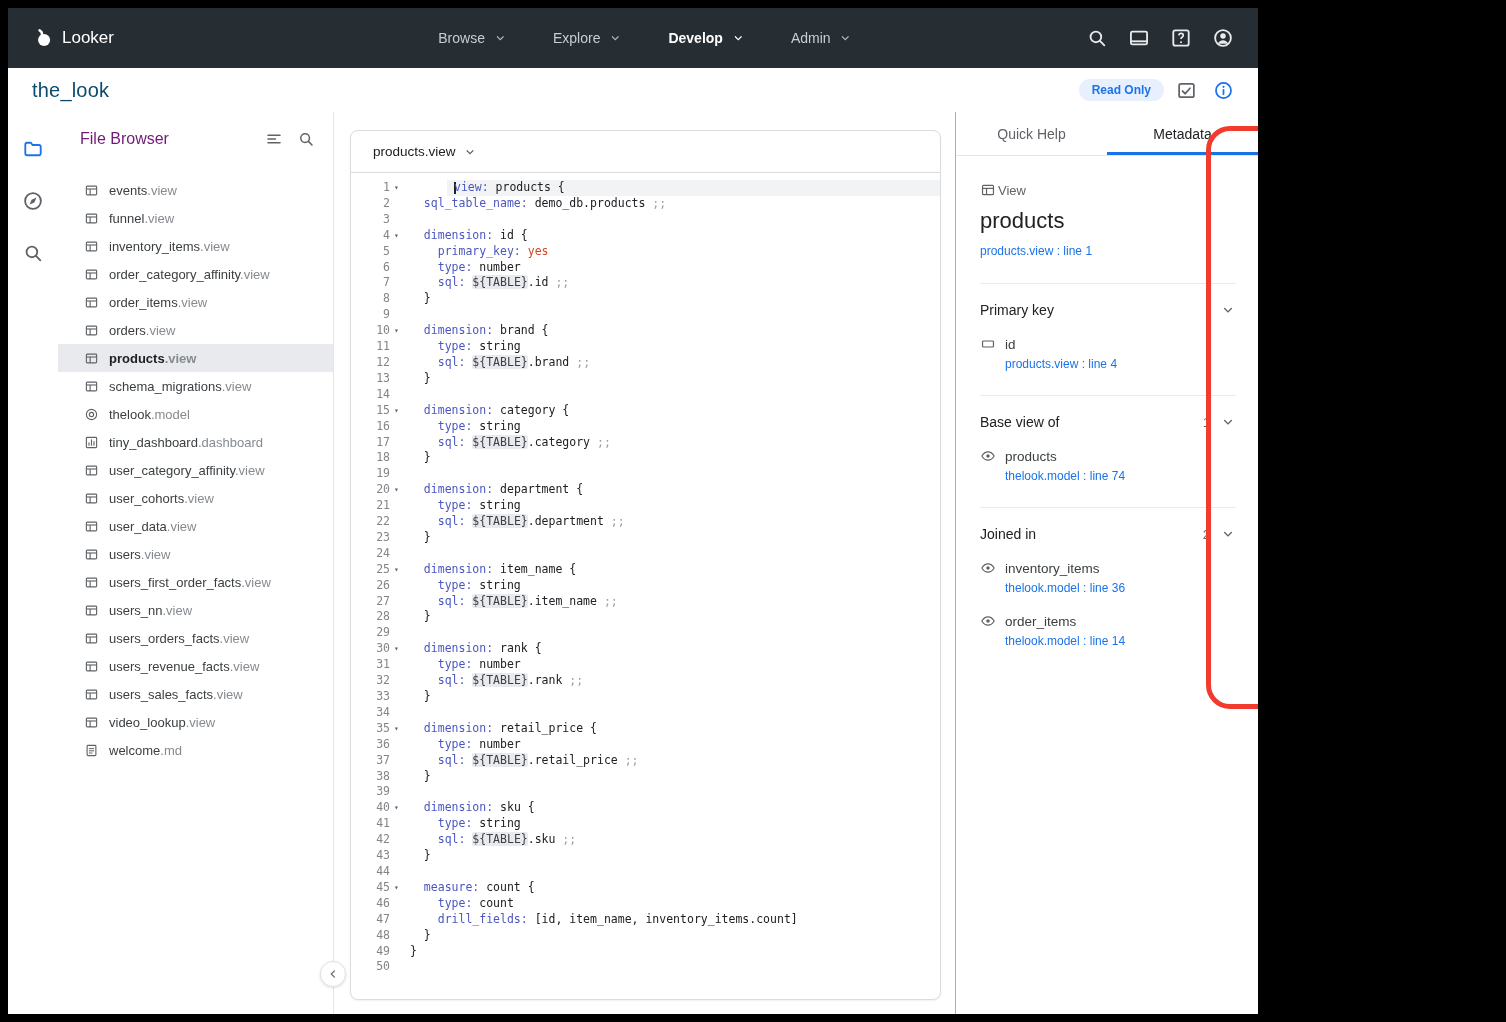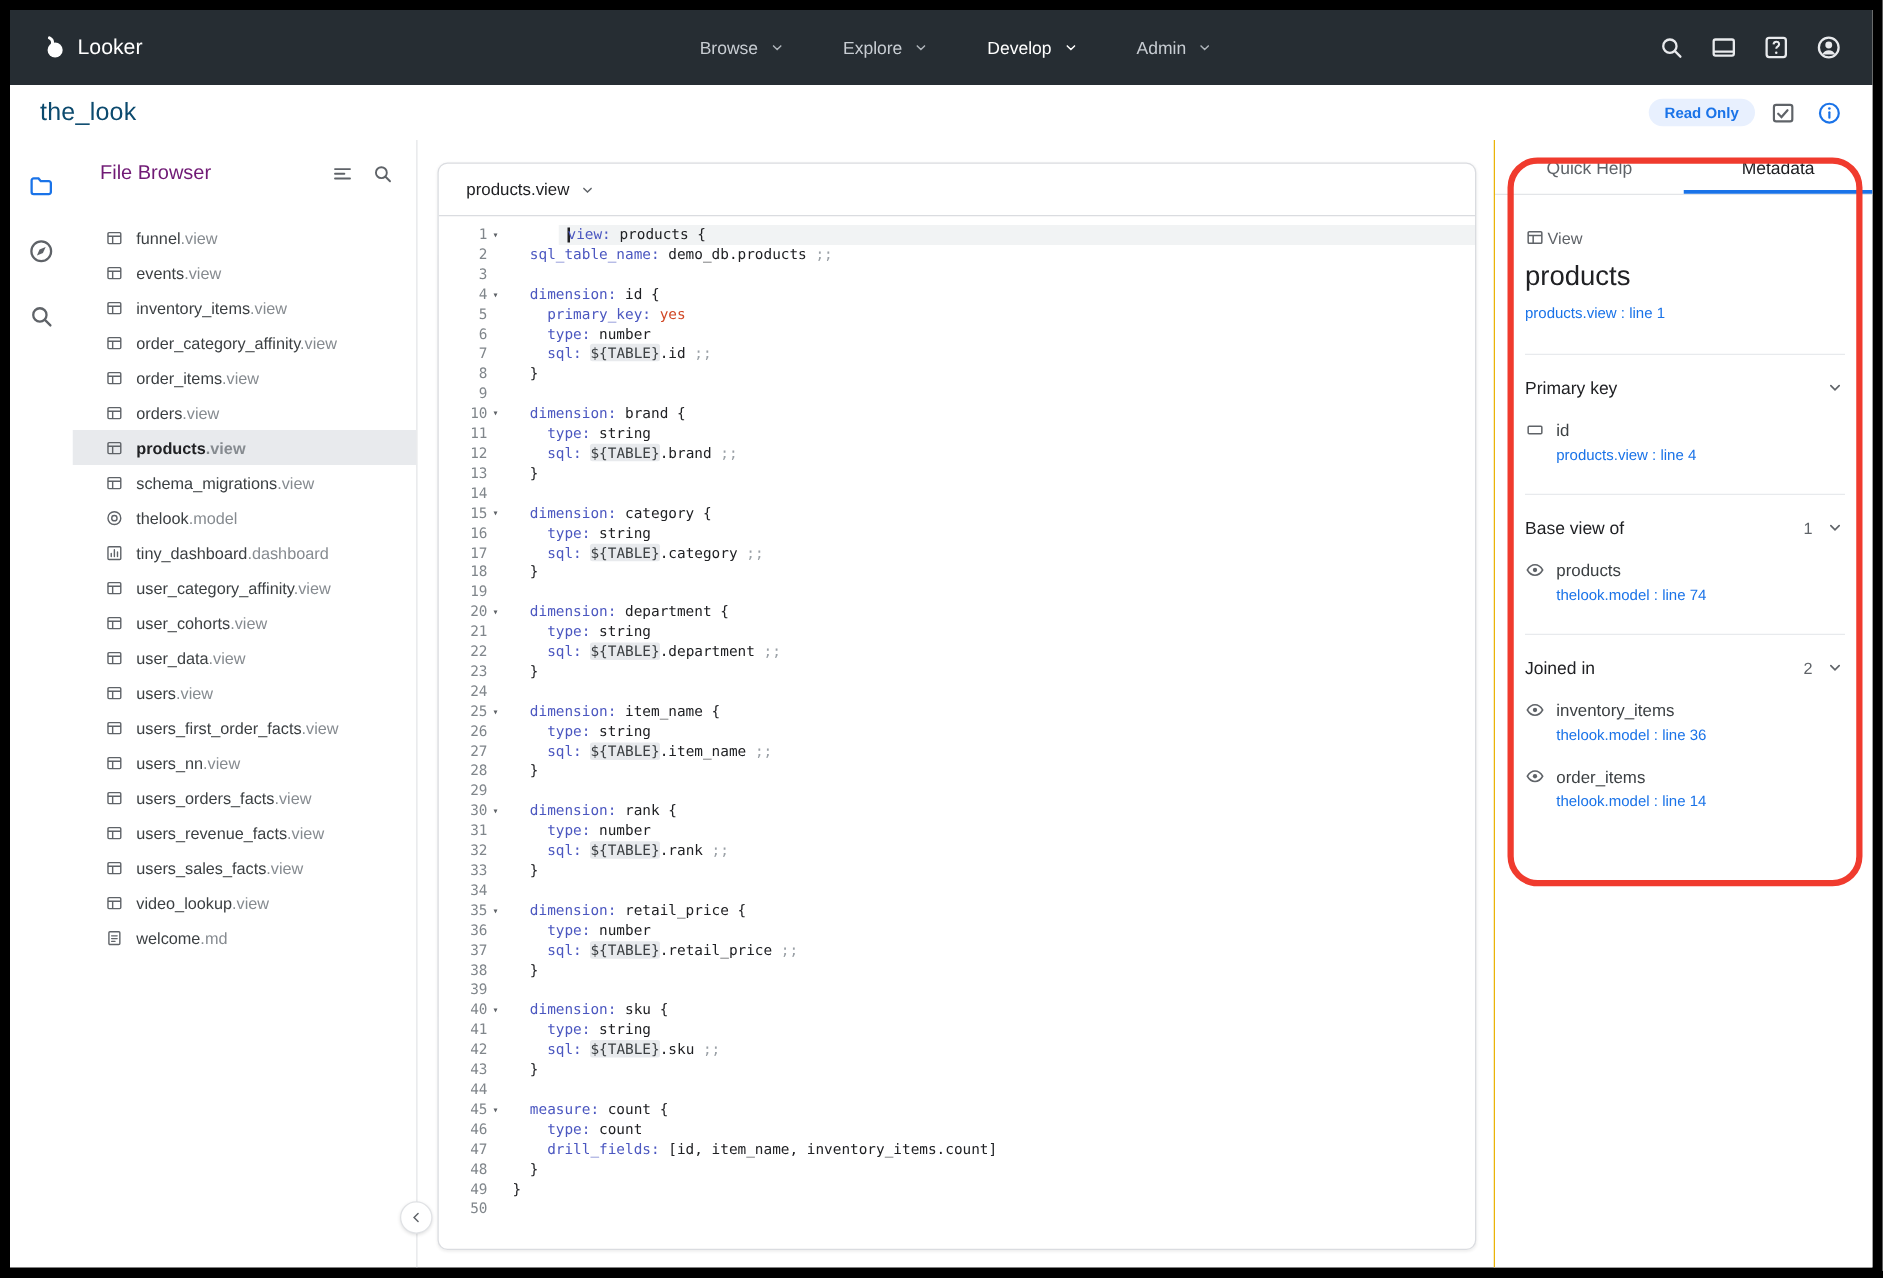--- a/index.html
+++ b/index.html
@@ -3,37 +3,37 @@
 <meta charset="utf-8">
 <style>
   * { box-sizing: border-box; }
   html,body { margin:0; padding:0; }
   body {
     width:1506px; height:1022px;
     font-family:"Liberation Sans","DejaVu Sans",sans-serif;
     background:#000;
   }
   .frame { width:1506px; height:1022px; background:#000; padding:8px; }
-  .page { width:1490px; height:1006px; background:#fff; position:relative; overflow:hidden; }
+  .page { width:1250px; height:1006px; background:#fff; position:relative; overflow:hidden; }
 
   .icon { display:inline-flex; align-items:center; justify-content:center; flex:none; }
   .icon svg { width:100%; height:100%; display:block; }
 
   
   .topnav {
     height:60px; background:var(--nav-bg,#262d33); display:flex; align-items:center;
     padding:0 24px; position:relative; color:#e8eaed;
   }
   .brand { display:flex; align-items:center; gap:8px; color:#fff; font-size:17px; }
   .brand .icon { width:22px; height:22px; color:#fff; }
   .nav-menus { position:absolute; left:50%; top:0; height:100%; transform:translateX(-47%);
     display:flex; align-items:center; gap:46px; }
   .nav-item { display:flex; align-items:center; gap:8px; font-size:14px; color:#c8cdd3; cursor:pointer; }
   .nav-item .icon { width:14px; height:14px; color:#aeb4ba; }
-  .nav-item.active { color:#fff; font-weight:400; }
+  .nav-item.active { color:#fff; font-weight:700; }
   .nav-item.active .icon { color:#fff; }
   .nav-right { margin-left:auto; display:flex; align-items:center; gap:20px; }
   .nav-icon-btn { width:22px; height:22px; color:#e8eaed; cursor:pointer; }
 
   
   .titlebar { height:44px; display:flex; align-items:center; padding:0 24px; background:#fff; }
   .project-title { font-size:20px; font-weight:500; color:#0c4a6e; margin:0; letter-spacing:.2px; }
   .title-actions { margin-left:auto; display:flex; align-items:flex-end; gap:12px; }
   .pill { background:#e8f0fe; color:var(--accent,#1a73e8); font-size:12px; font-weight:600;
     padding:4px 13px; border-radius:13px; cursor:pointer; }
@@ -263,31 +263,31 @@
         </div>
         <div class="file-list" id="file-list">
             <div class="file-row">
               <span class="icon ">
                 <svg viewBox="0 0 24 24" fill="none">
                   <rect x="3.8" y="5" width="16.4" height="14" rx="1.4" stroke="currentColor" stroke-width="1.8"></rect>
                   <line x1="3.8" y1="9.6" x2="20.2" y2="9.6" stroke="currentColor" stroke-width="1.8"></line>
                   <line x1="9.8" y1="9.6" x2="9.8" y2="19" stroke="currentColor" stroke-width="1.8"></line>
                 </svg>
               </span>
+              <span><span class="file-name">events</span><span class="file-ext">.view</span></span>
+            </div>
+            <div class="file-row">
+              <span class="icon ">
+                <svg viewBox="0 0 24 24" fill="none">
+                  <rect x="3.8" y="5" width="16.4" height="14" rx="1.4" stroke="currentColor" stroke-width="1.8"></rect>
+                  <line x1="3.8" y1="9.6" x2="20.2" y2="9.6" stroke="currentColor" stroke-width="1.8"></line>
+                  <line x1="9.8" y1="9.6" x2="9.8" y2="19" stroke="currentColor" stroke-width="1.8"></line>
+                </svg>
+              </span>
               <span><span class="file-name">funnel</span><span class="file-ext">.view</span></span>
-            </div>
-            <div class="file-row">
-              <span class="icon ">
-                <svg viewBox="0 0 24 24" fill="none">
-                  <rect x="3.8" y="5" width="16.4" height="14" rx="1.4" stroke="currentColor" stroke-width="1.8"></rect>
-                  <line x1="3.8" y1="9.6" x2="20.2" y2="9.6" stroke="currentColor" stroke-width="1.8"></line>
-                  <line x1="9.8" y1="9.6" x2="9.8" y2="19" stroke="currentColor" stroke-width="1.8"></line>
-                </svg>
-              </span>
-              <span><span class="file-name">events</span><span class="file-ext">.view</span></span>
             </div>
             <div class="file-row">
               <span class="icon ">
                 <svg viewBox="0 0 24 24" fill="none">
                   <rect x="3.8" y="5" width="16.4" height="14" rx="1.4" stroke="currentColor" stroke-width="1.8"></rect>
                   <line x1="3.8" y1="9.6" x2="20.2" y2="9.6" stroke="currentColor" stroke-width="1.8"></line>
                   <line x1="9.8" y1="9.6" x2="9.8" y2="19" stroke="currentColor" stroke-width="1.8"></line>
                 </svg>
               </span>
               <span><span class="file-name">inventory_items</span><span class="file-ext">.view</span></span>

